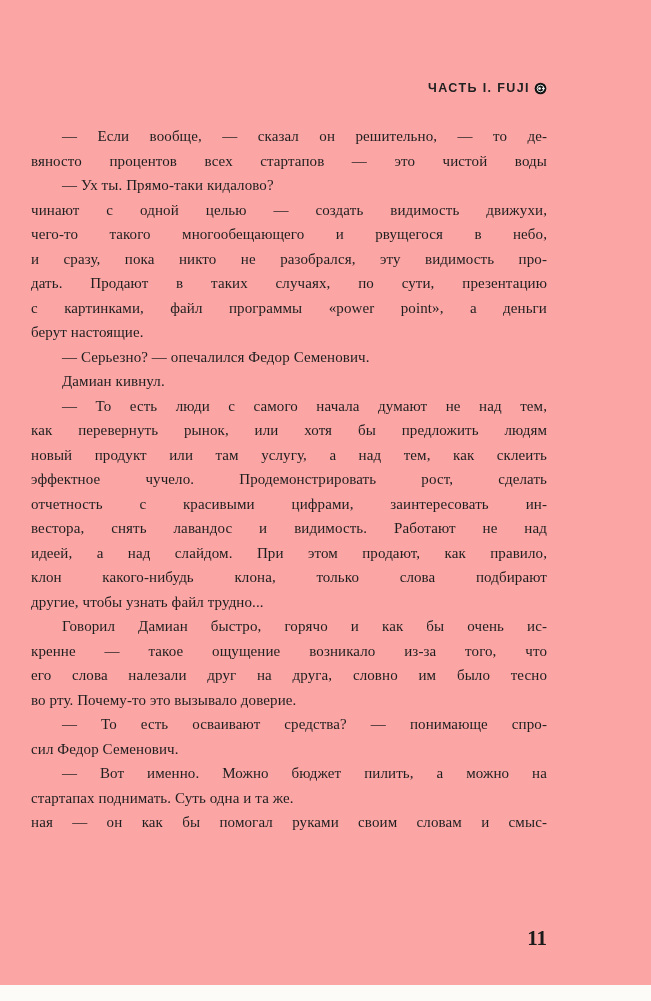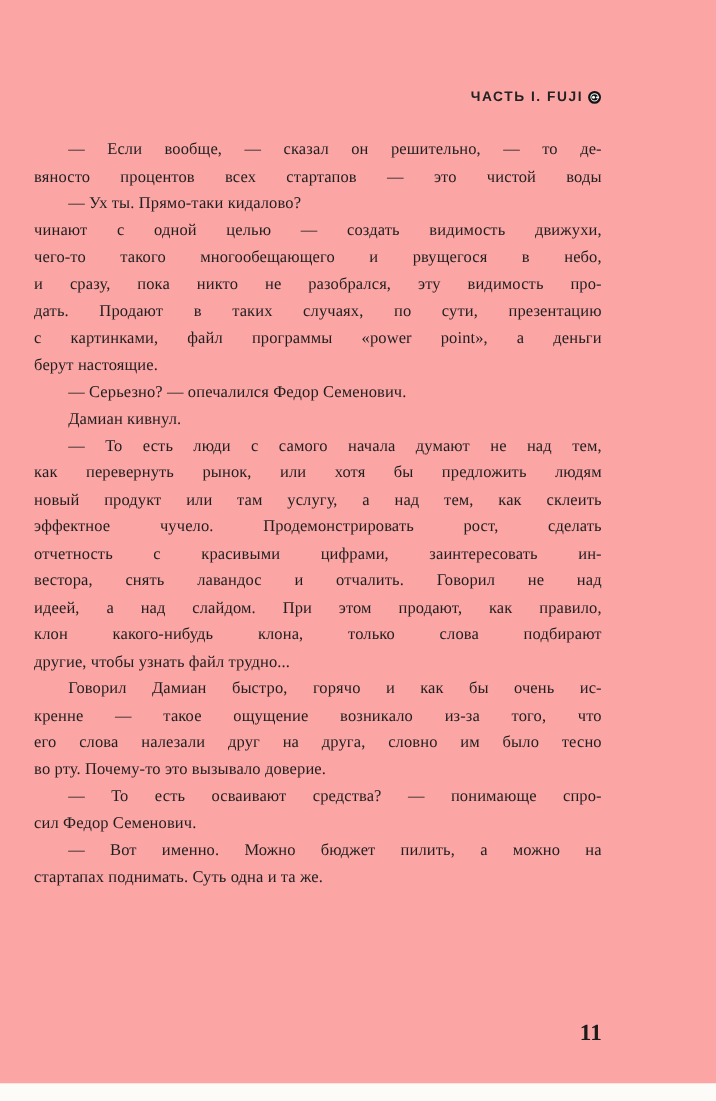--- a/index.html
+++ b/index.html
@@ -103,38 +103,39 @@
       </div>
       <div>
         <div class="line pfirst plast">Дамиан кивнул.</div>
       </div>
       <div>
         <div class="line pfirst">— То есть люди с самого начала думают не над тем,</div>
         <div class="line">как перевернуть рынок, или хотя бы предложить людям</div>
         <div class="line">новый продукт или там услугу, а над тем, как склеить</div>
         <div class="line">эффектное чучело. Продемонстрировать рост, сделать</div>
         <div class="line">отчетность с красивыми цифрами, заинтересовать ин-</div>
-        <div class="line">вестора, снять лавандос и отчалить. Говорил не над</div>
+        <div class="line">вестора, снять лавандос и видимость. Работают не над</div>
         <div class="line">идеей, а над слайдом. При этом продают, как правило,</div>
         <div class="line">клон какого-нибудь клона, только слова подбирают</div>
         <div class="line plast">другие, чтобы узнать файл трудно...</div>
       </div>
       <div>
         <div class="line pfirst">Говорил Дамиан быстро, горячо и как бы очень ис-</div>
         <div class="line">кренне — такое ощущение возникало из-за того, что</div>
         <div class="line">его слова налезали друг на друга, словно им было тесно</div>
         <div class="line plast">во рту. Почему-то это вызывало доверие.</div>
       </div>
       <div>
         <div class="line pfirst">— То есть осваивают средства? — понимающе спро-</div>
         <div class="line plast">сил Федор Семенович.</div>
       </div>
       <div>
         <div class="line pfirst">— Вот именно. Можно бюджет пилить, а можно на</div>
         <div class="line plast">стартапах поднимать. Суть одна и та же.</div>
       </div>
       <div>
+        <div class="line">ная — он как бы помогал руками своим словам и смыс-</div>
       </div>
     </div>
 
   <div class="page-number">11</div>
 
 </div>
 
 </body></html>

